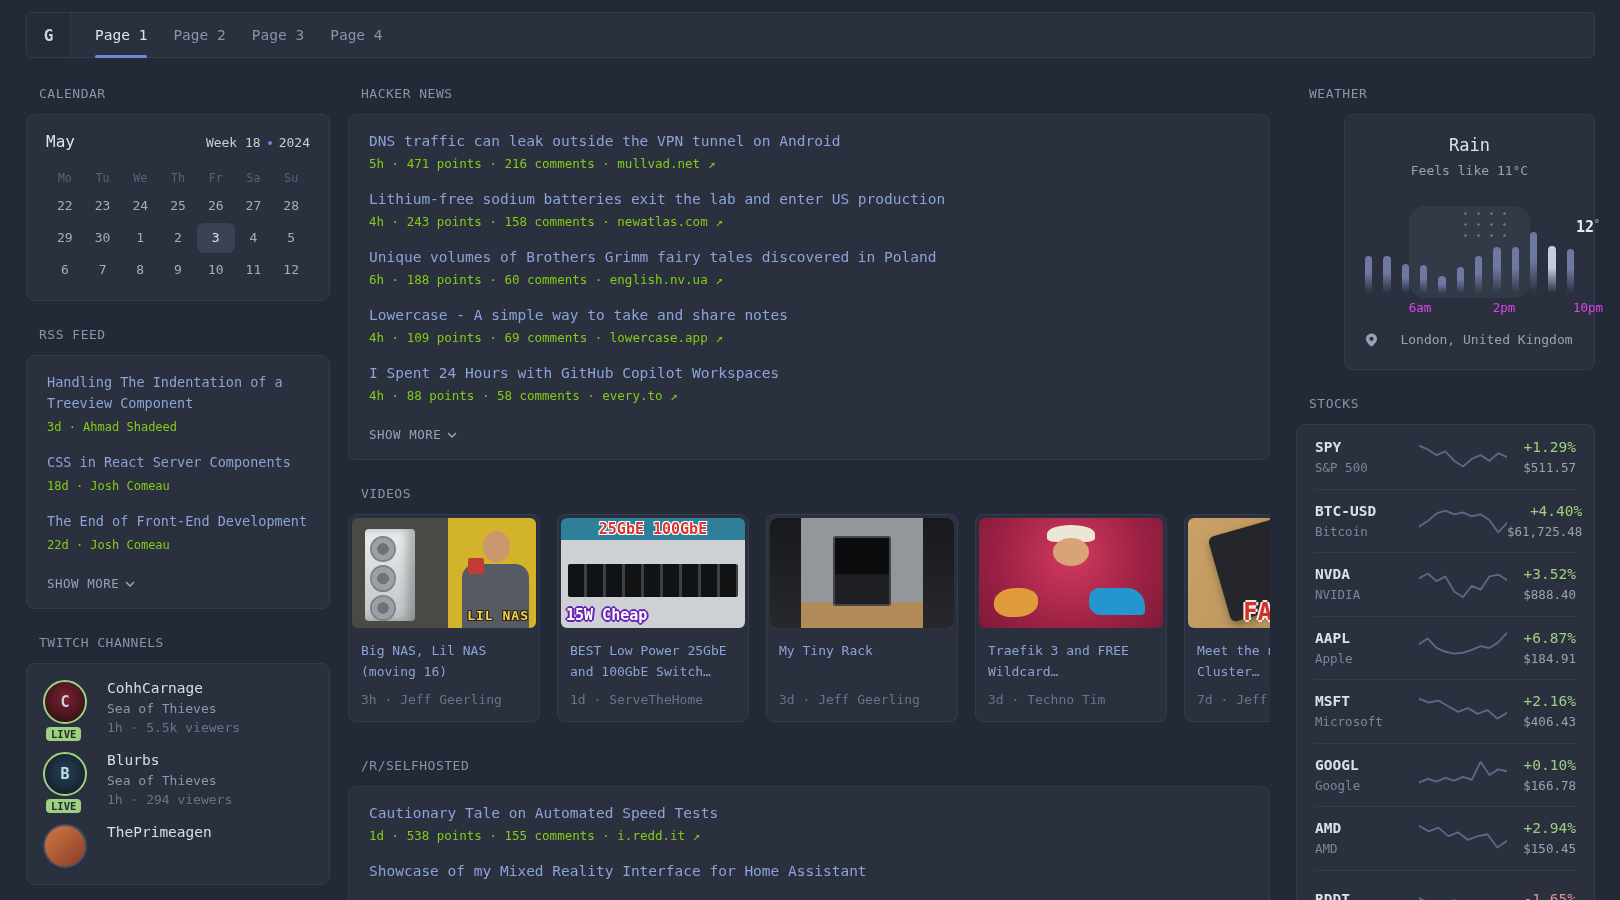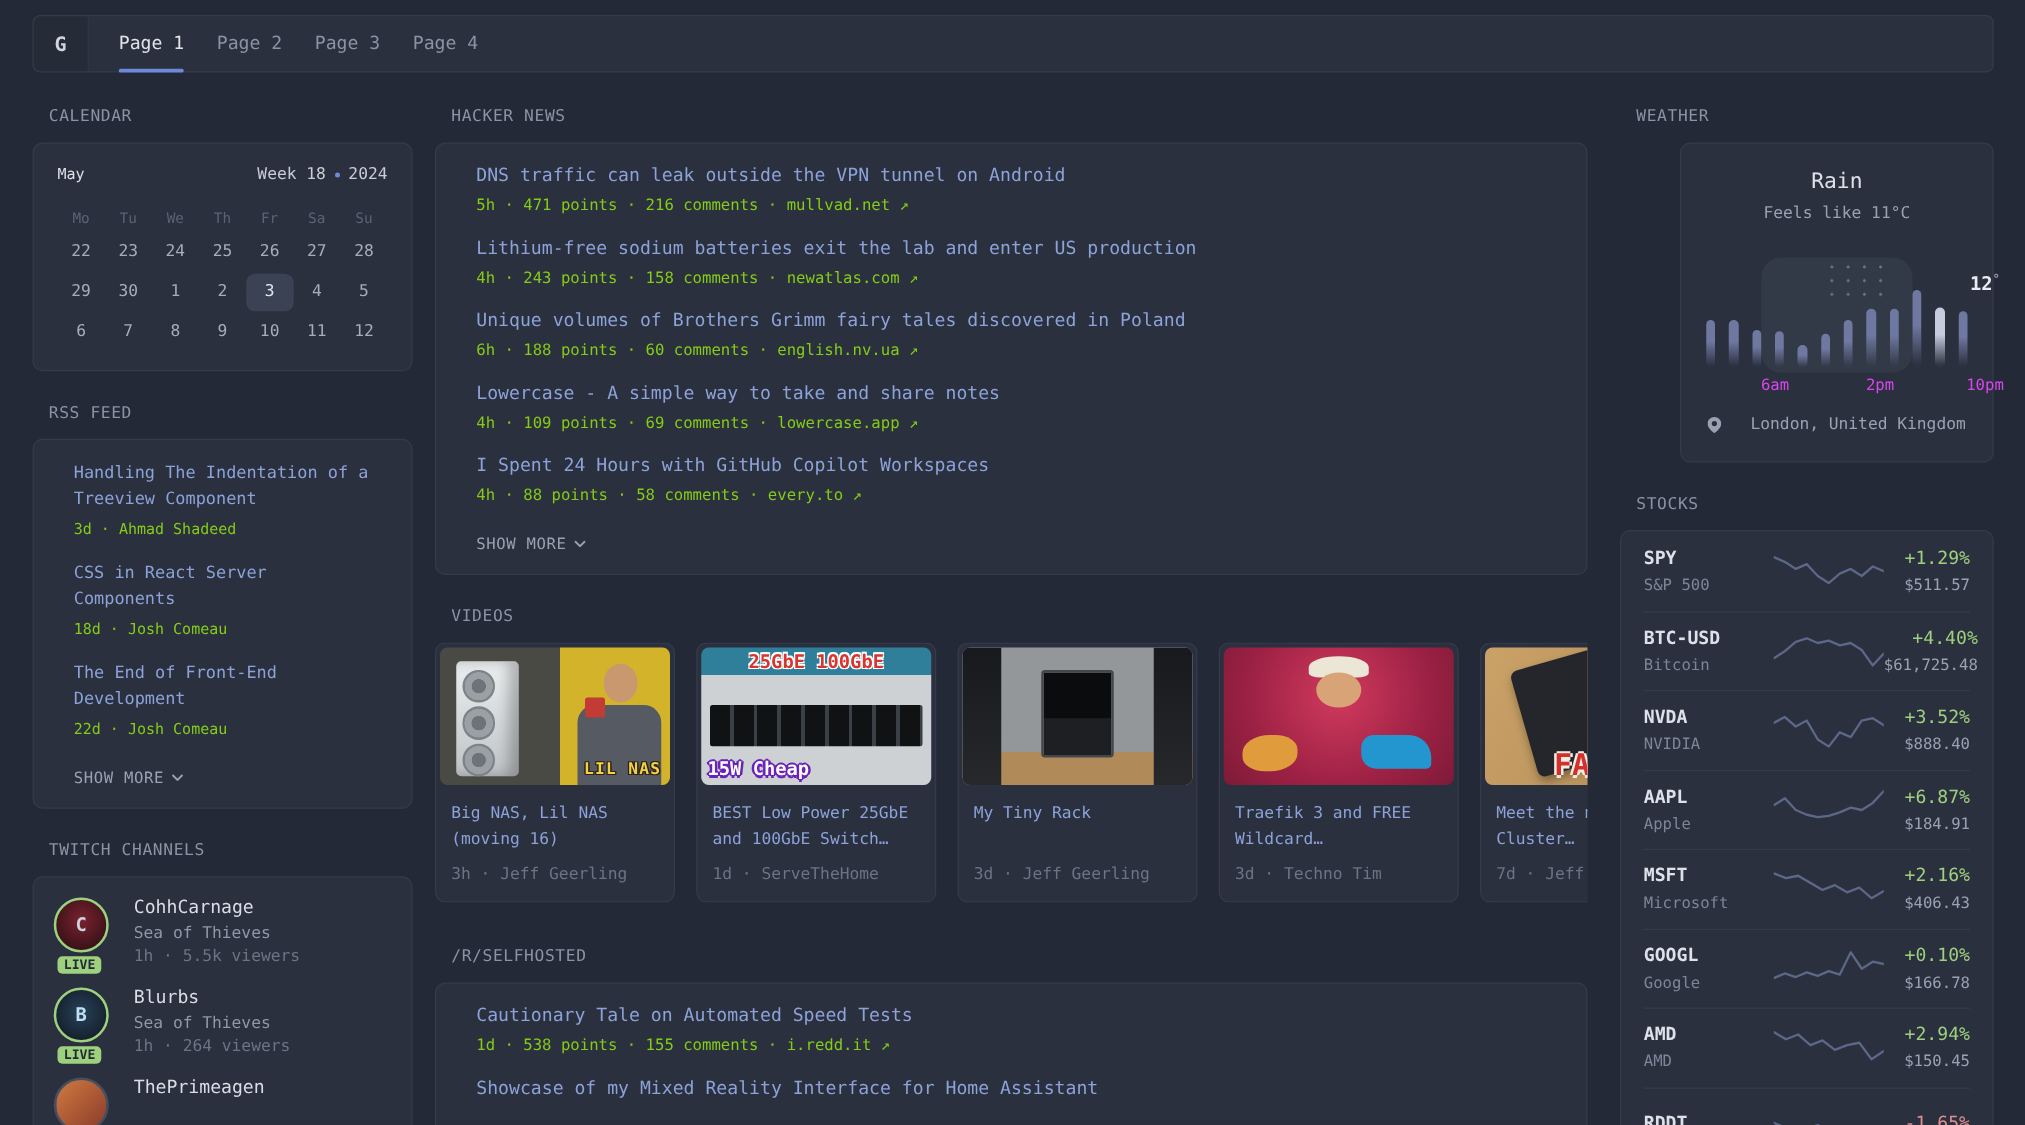--- a/index.html
+++ b/index.html
@@ -45,31 +45,31 @@
     font-size:13px; letter-spacing:0.5px; color:#8b93a5;
     margin:0 0 13px 13px;
   }
   .card {
     background:#2a303e; border:1px solid #353b4d; border-radius:8px;
   }
 
   
   .cal-card { padding:17px 19px 15px; }
   .cal-head { display:flex; justify-content:space-between; align-items:baseline; }
-  .cal-month { font-size:12px; color:#dde1e9; }
+  .cal-month { font-size:16px; color:#dde1e9; }
   .cal-week  { font-size:13px; color:#c8cdd8; display:flex; align-items:center; gap:7px; }
   .dot { width:4px; height:4px; border-radius:50%; background:#6f88d8; display:inline-block; }
   .cal-grid { display:grid; grid-template-columns:repeat(7,1fr); text-align:center; }
   .cal-grid.wd { margin-top:20px; font-size:11.5px; color:#5a6276; }
   .cal-grid.days { margin-top:6px; font-size:13px; color:#a6adbc; row-gap:2px; }
   .day { height:30px; line-height:30px; border-radius:7px; }
   .day.sel { background:#3b4254; color:#e2e5ec; }
 
   
-  .feed-card { padding:16px 32px 16px; }
+  .feed-card { padding:16px 20px 16px; }
   .feed-item { margin-bottom:16px; }
   .feed-title { font-size:13.5px; line-height:21px; color:#8ca2d8; cursor:pointer; display:block; text-decoration:none; }
   .col-mid .feed-title { font-size:14.5px; line-height:20px; }
   .feed-meta { font-size:12px; line-height:18px; color:#84cc16; margin-top:4px; }
   .col-mid .feed-meta { font-size:12.5px; }
   .show-more {
     display:inline-flex; align-items:center; gap:6px;
     font-size:12.5px; letter-spacing:0.5px; color:#99a1b3; cursor:pointer; margin-top:6px;
   }
   .show-more svg { stroke:#99a1b3; }
@@ -301,21 +301,21 @@
             </div>
           </div>
           <div class="tw-row">
             <div class="tw-avwrap">
               <div class="tw-av av-blurbs">B</div>
               <div class="tw-live">LIVE</div>
             </div>
             <div>
               <div class="tw-name">Blurbs</div>
               <div class="tw-game">Sea of Thieves</div>
-              <div class="tw-meta">1h · 264 viewers</div>
+              <div class="tw-meta">1h · 294 viewers</div>
             </div>
           </div>
           <div class="tw-row">
             <div class="tw-avwrap">
               <div class="tw-av av-prime offline"></div>
             </div>
             <div>
               <div class="tw-name">ThePrimeagen</div>
             </div>
           </div>

